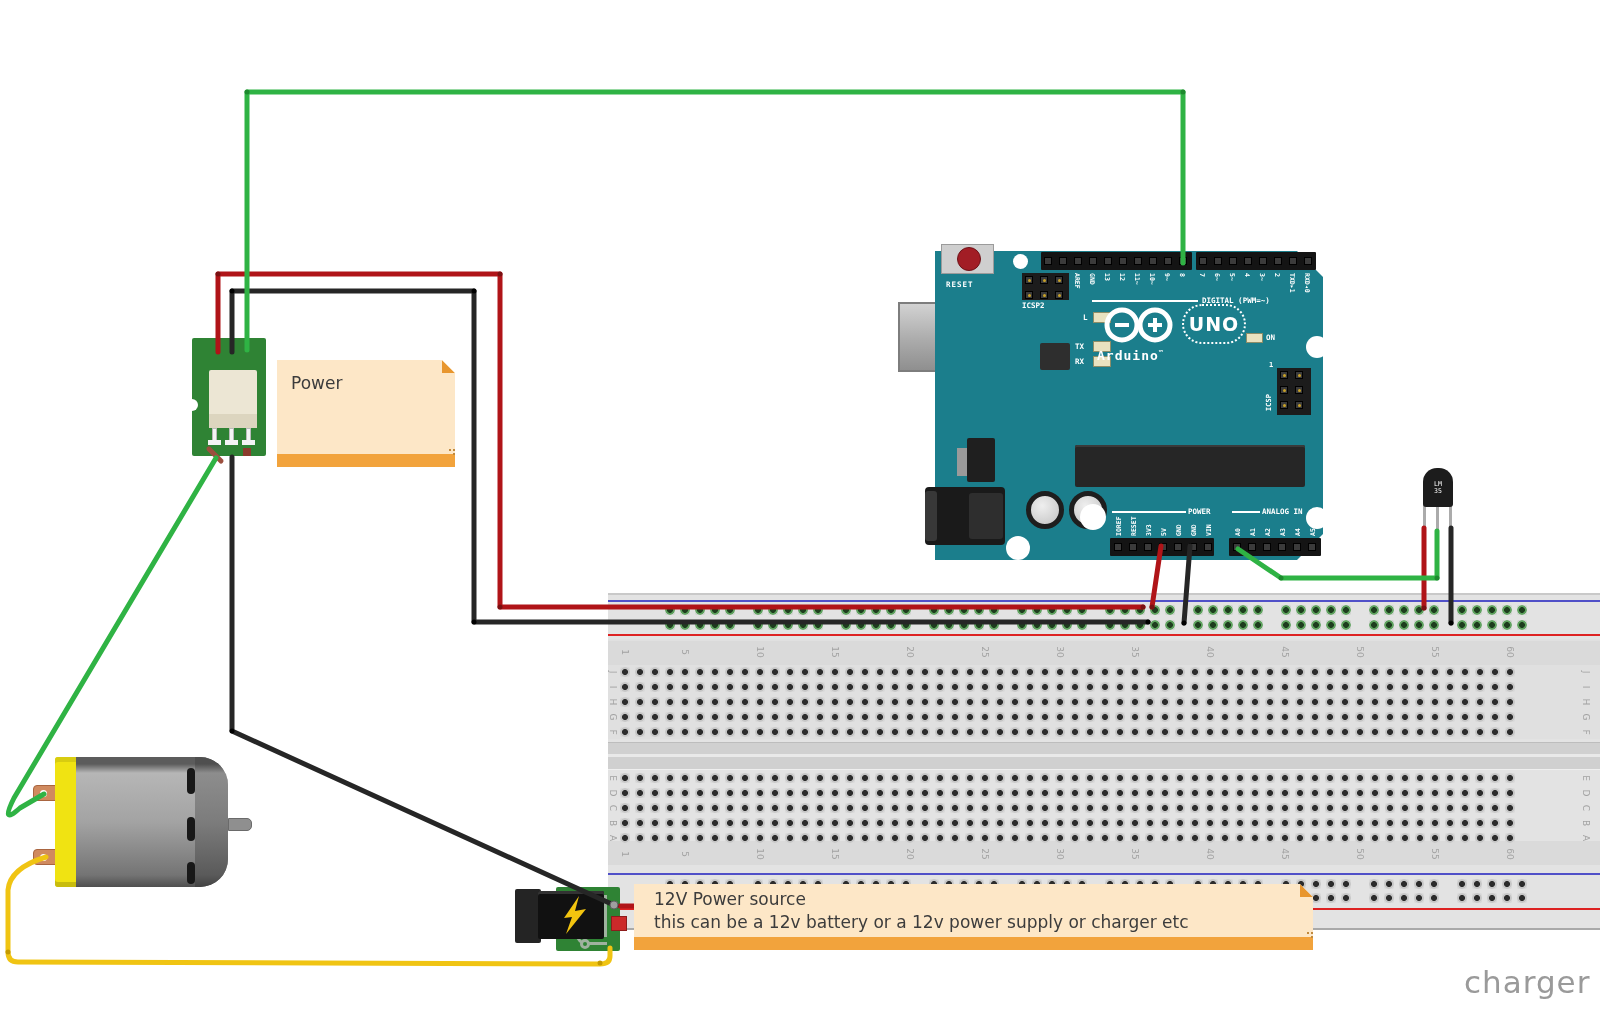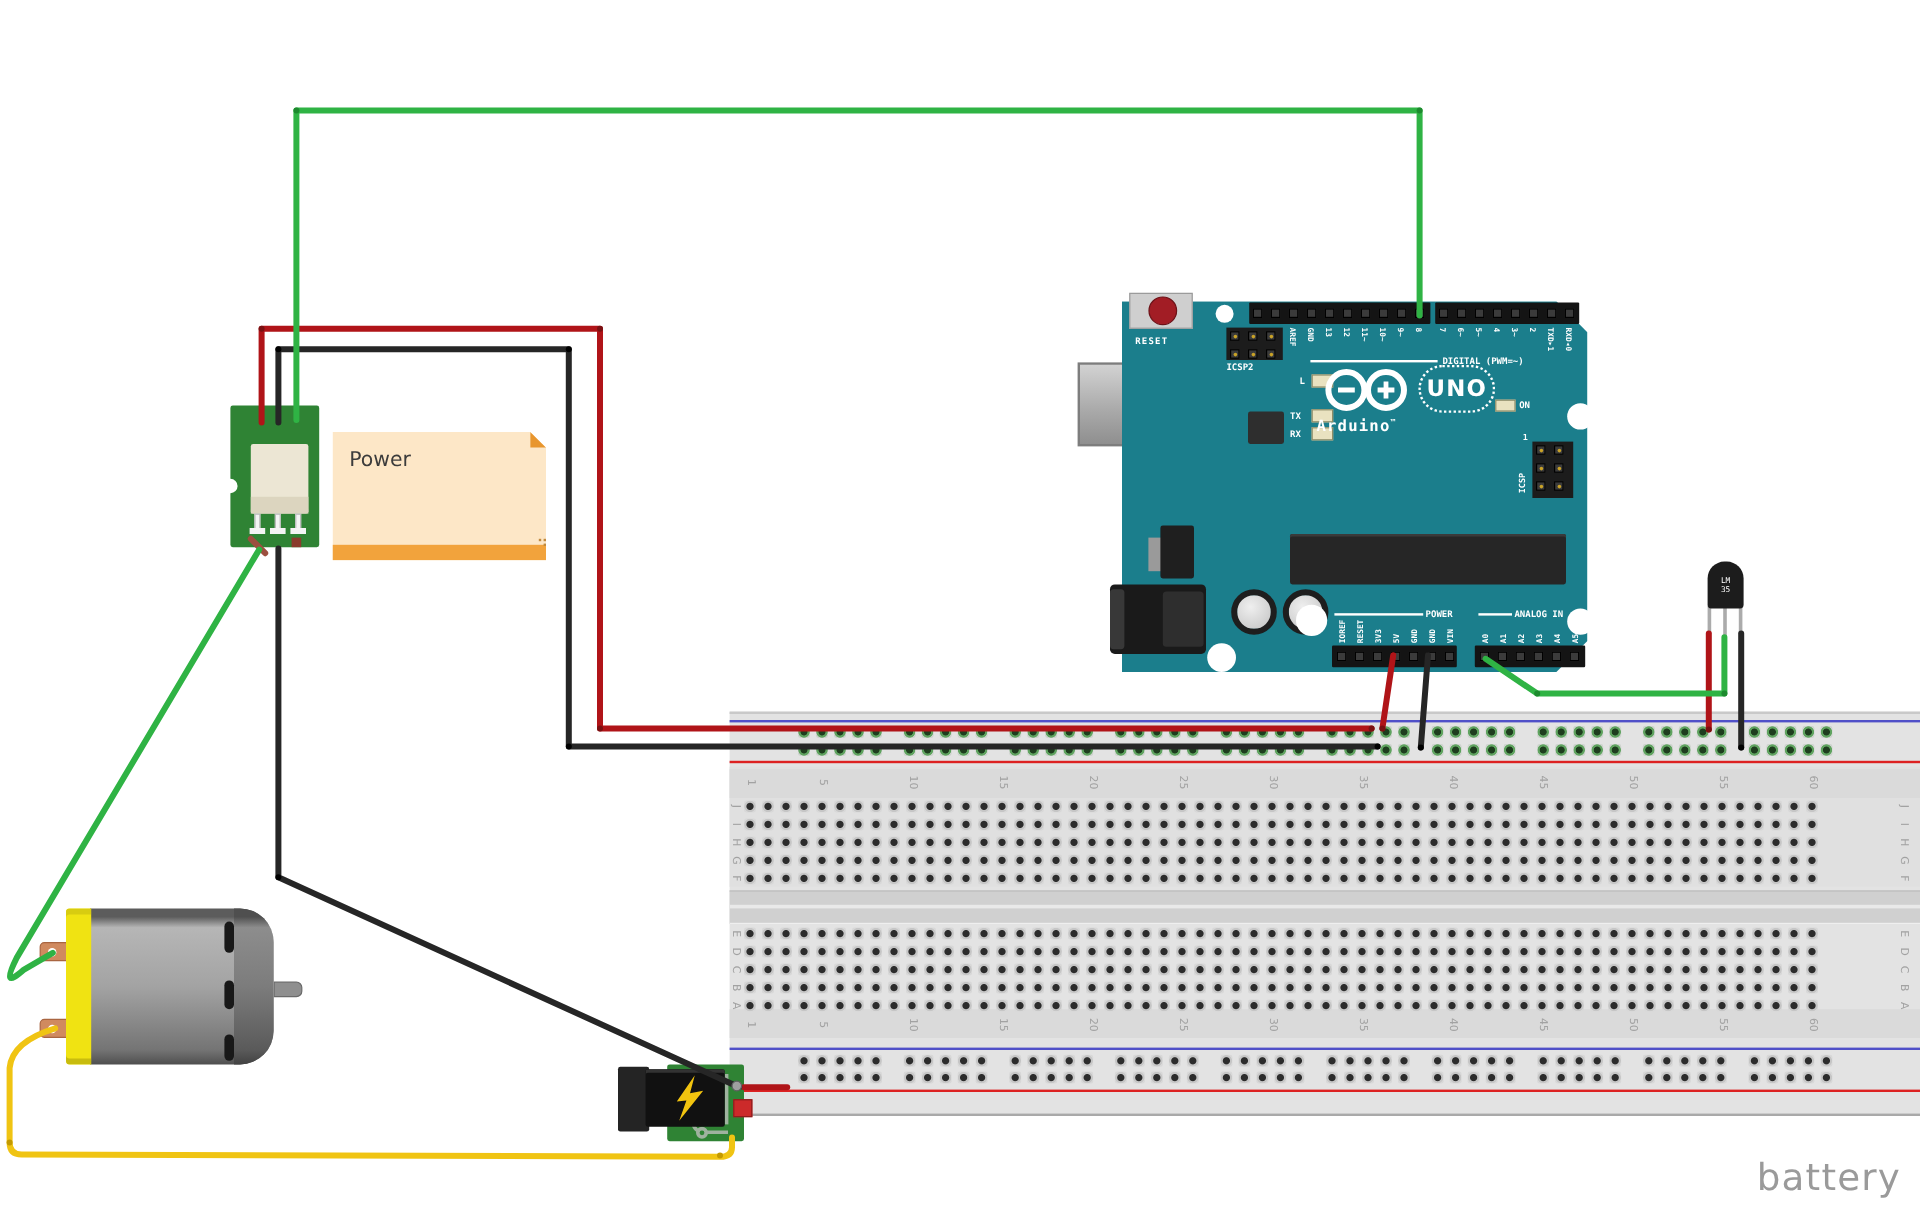--- a/index.html
+++ b/index.html
@@ -1185,15 +1185,20 @@
   </svg>
 
 
   <div class="note" style="left:277px;top:360px;width:178px;height:107px;">
     <div class="txt" style="left:14px;top:12px;">Power</div>
     <div class="bar"></div>
     <div class="grip"></div>
   </div>
 
 
-
-  <div id="watermark">battery</div>
+  <div class="note" style="left:634px;top:884px;width:679px;height:66px;">
+    <div class="txt" style="left:20px;top:4px;"><span>12V Power source</span><br><span>this can be a 12v battery or a 12v power supply or charger etc</span></div>
+    <div class="bar"></div>
+    <div class="grip"></div>
+  </div>
+
+  <div id="watermark">charger</div>
 </div>
 
 </body></html>

